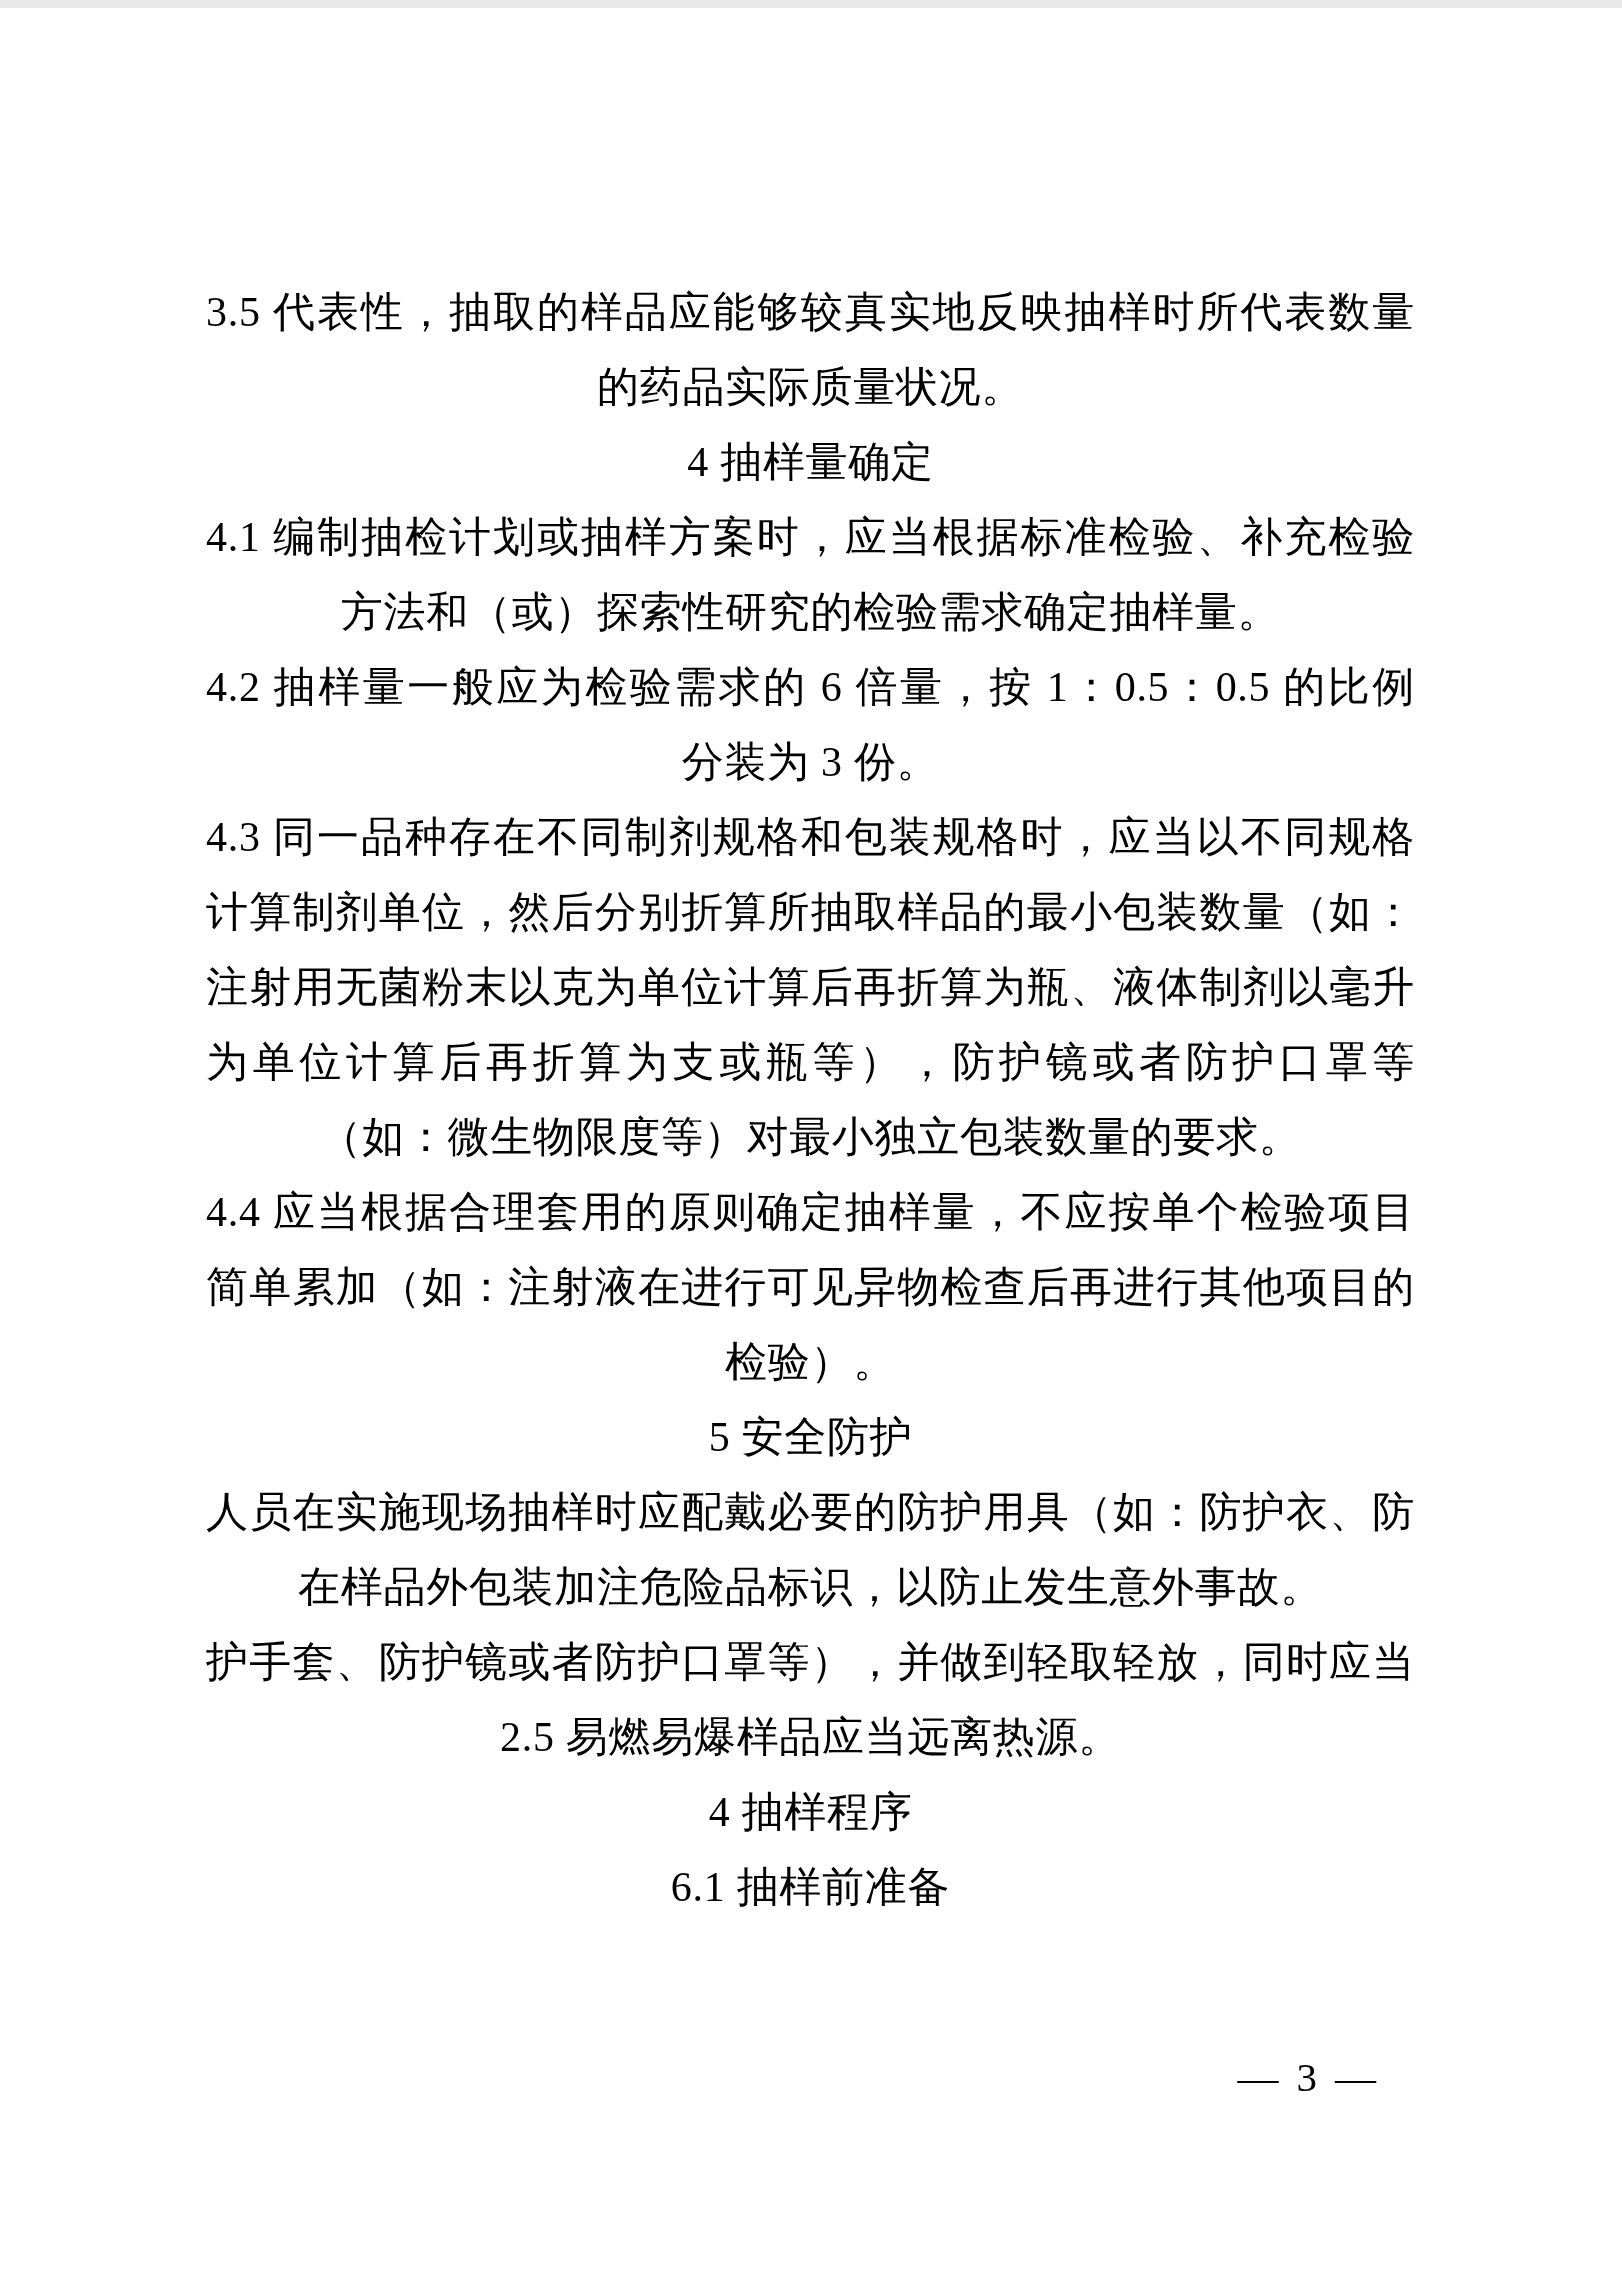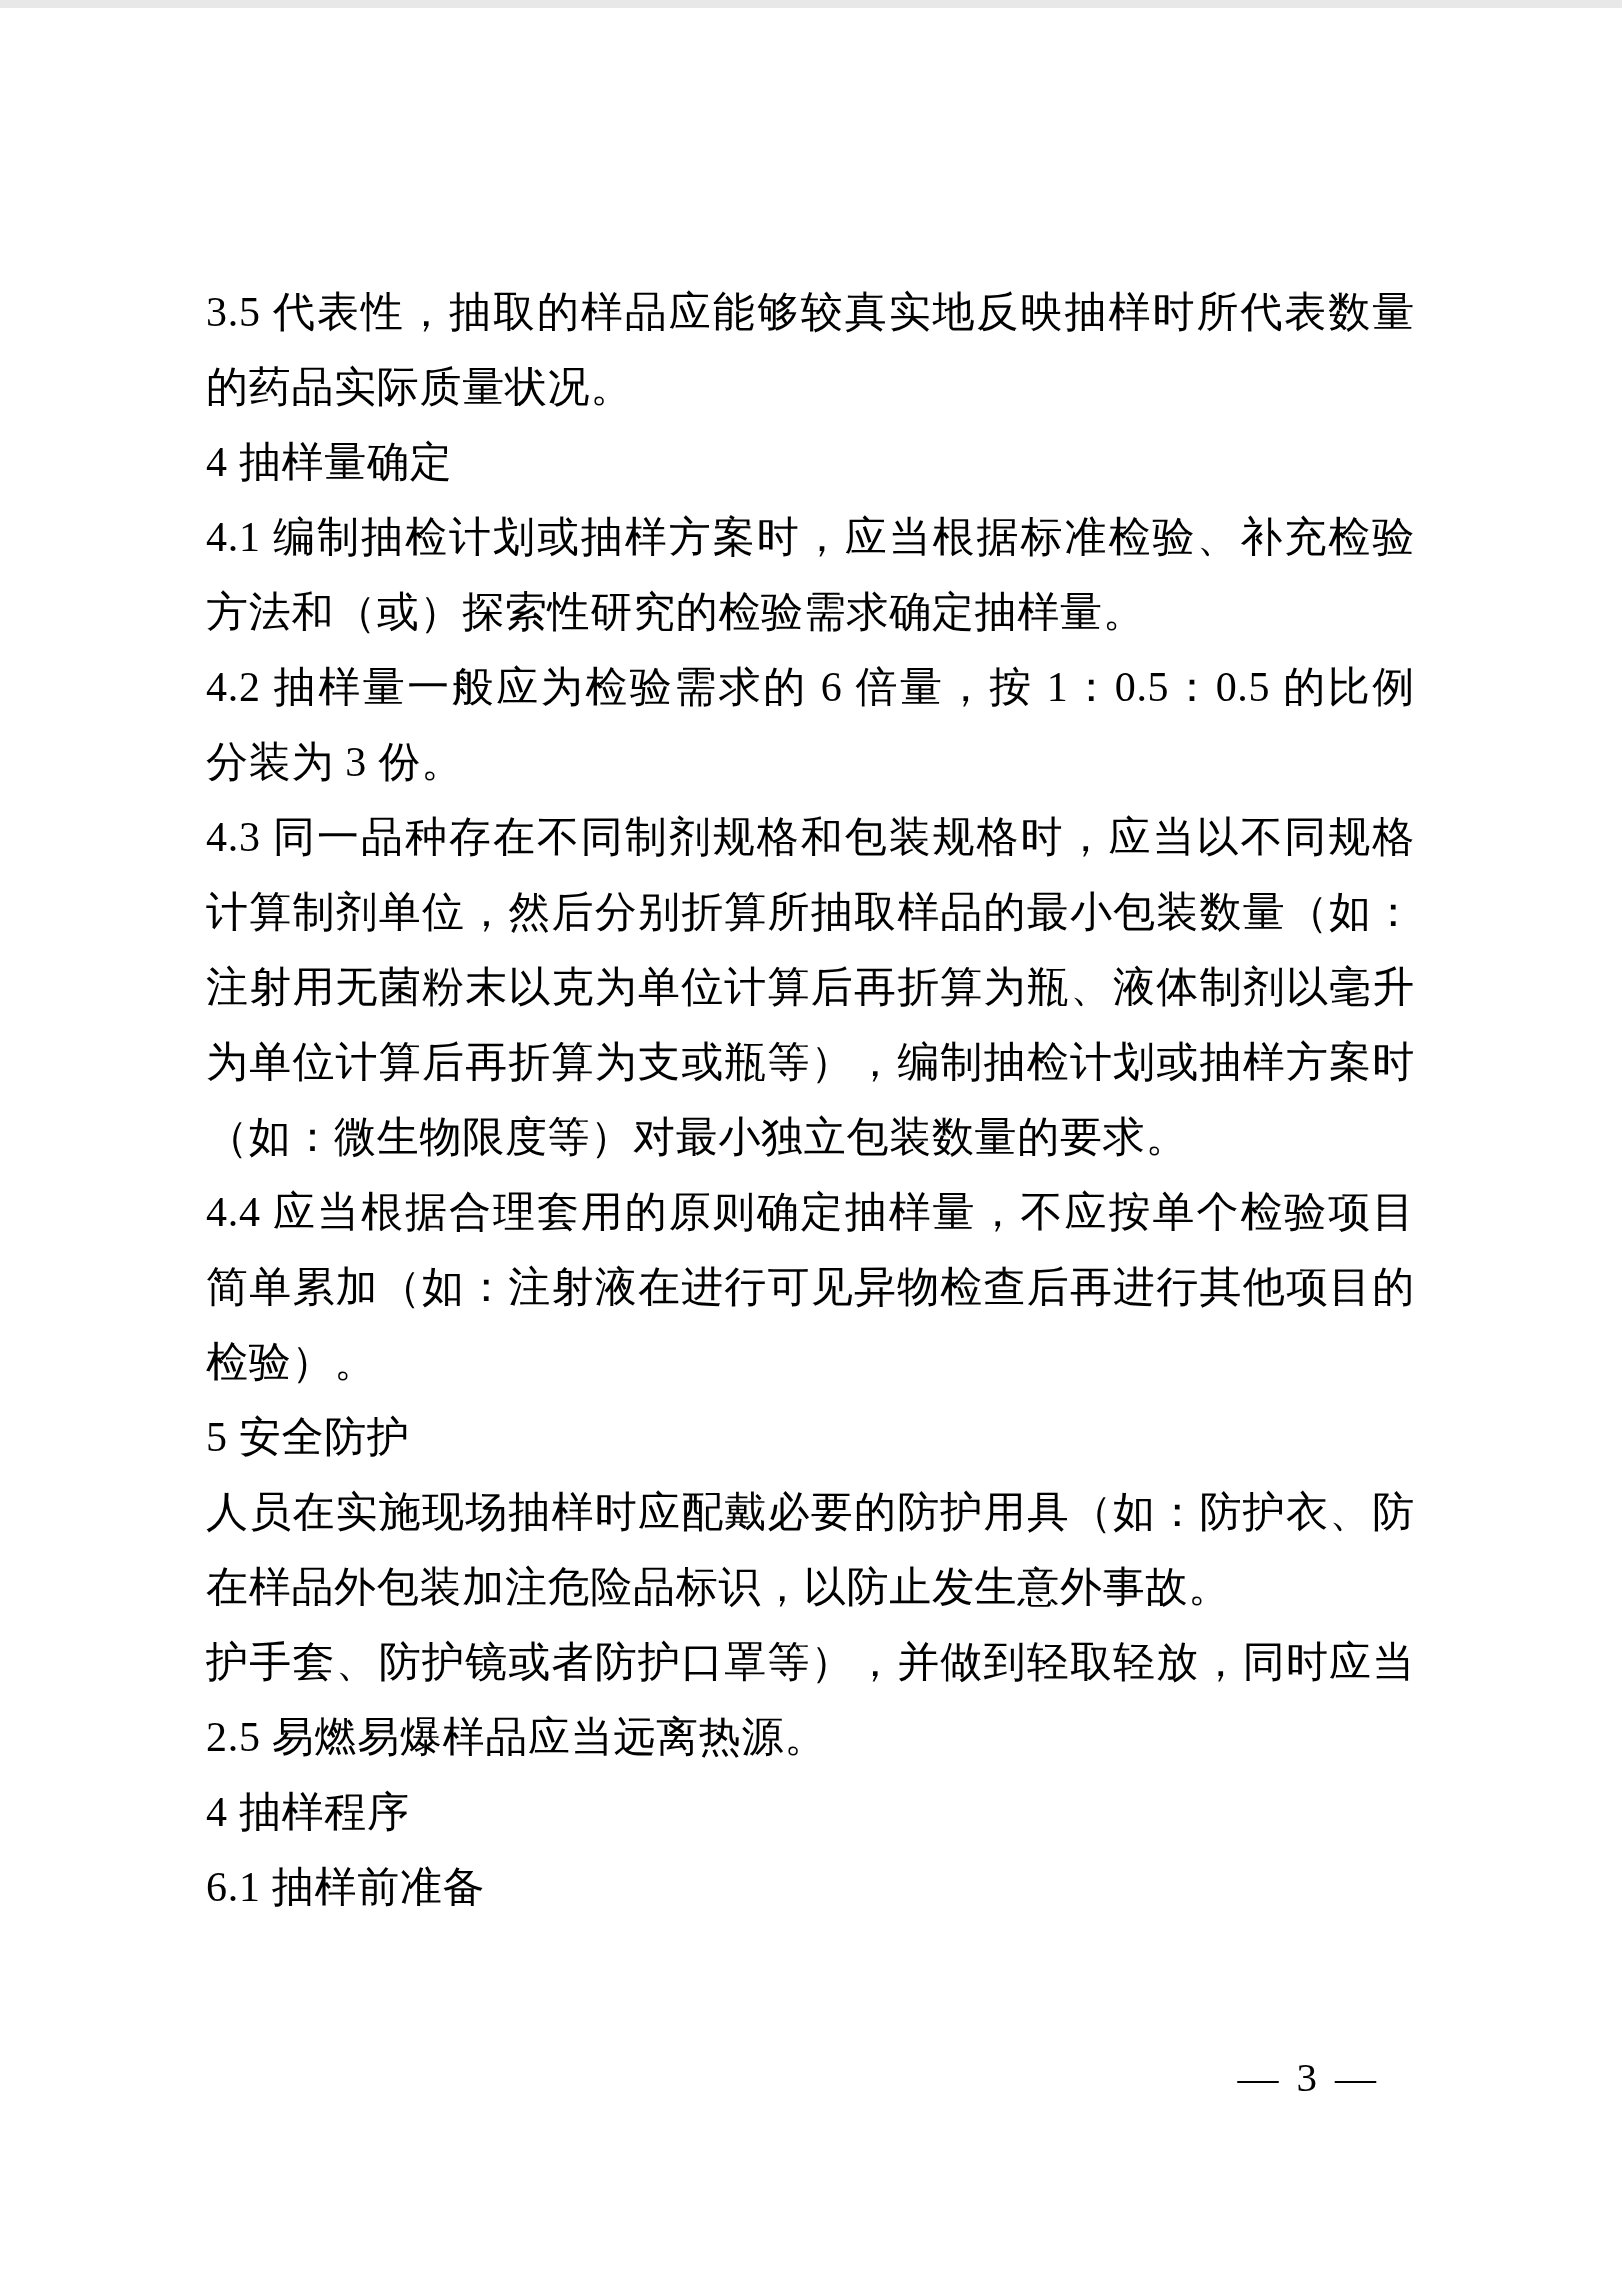--- a/index.html
+++ b/index.html
@@ -22,21 +22,21 @@
     left: 206px;
     top: 267px;
     width: 1209px;
   }
   .line {
     font-size: 42px;
     line-height: 75px;
     height: 75px;
     letter-spacing: 0.7px;
     white-space: nowrap;
-    text-align: left;
+    text-align: center;
   }
   
   .line.j {
     white-space: normal;
     text-align: justify;
     text-align-last: justify;
   }
   .footer {
     position: absolute;
     top: 2040px;
@@ -55,21 +55,21 @@
     <div class="line j">3.5 代表性，抽取的样品应能够较真实地反映抽样时所代表数量</div>
     <div class="line">的药品实际质量状况。</div>
     <div class="line">4 抽样量确定</div>
     <div class="line j">4.1 编制抽检计划或抽样方案时，应当根据标准检验、补充检验</div>
     <div class="line">方法和（或）探索性研究的检验需求确定抽样量。</div>
     <div class="line j">4.2 抽样量一般应为检验需求的 6 倍量，按 1：0.5：0.5 的比例</div>
     <div class="line">分装为 3 份。</div>
     <div class="line j">4.3 同一品种存在不同制剂规格和包装规格时，应当以不同规格</div>
     <div class="line j">计算制剂单位，然后分别折算所抽取样品的最小包装数量（如：</div>
     <div class="line j">注射用无菌粉末以克为单位计算后再折算为瓶、液体制剂以毫升</div>
-    <div class="line j">为单位计算后再折算为支或瓶等），编制抽检计划或抽样方案时</div>
+    <div class="line j">为单位计算后再折算为支或瓶等），防护镜或者防护口罩等</div>
     <div class="line">（如：微生物限度等）对最小独立包装数量的要求。</div>
     <div class="line j">4.4 应当根据合理套用的原则确定抽样量，不应按单个检验项目</div>
     <div class="line j">简单累加（如：注射液在进行可见异物检查后再进行其他项目的</div>
     <div class="line">检验）。</div>
     <div class="line">5 安全防护</div>
     <div class="line j">人员在实施现场抽样时应配戴必要的防护用具（如：防护衣、防</div>
     <div class="line">在样品外包装加注危险品标识，以防止发生意外事故。</div>
     <div class="line j">护手套、防护镜或者防护口罩等），并做到轻取轻放，同时应当</div>
     <div class="line">2.5 易燃易爆样品应当远离热源。</div>
     <div class="line">4 抽样程序</div>

